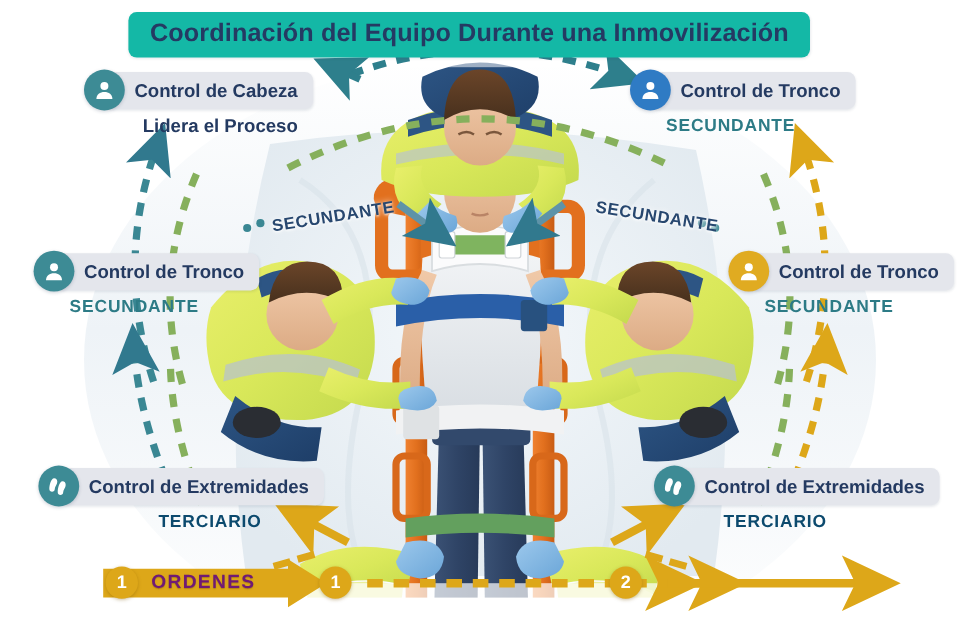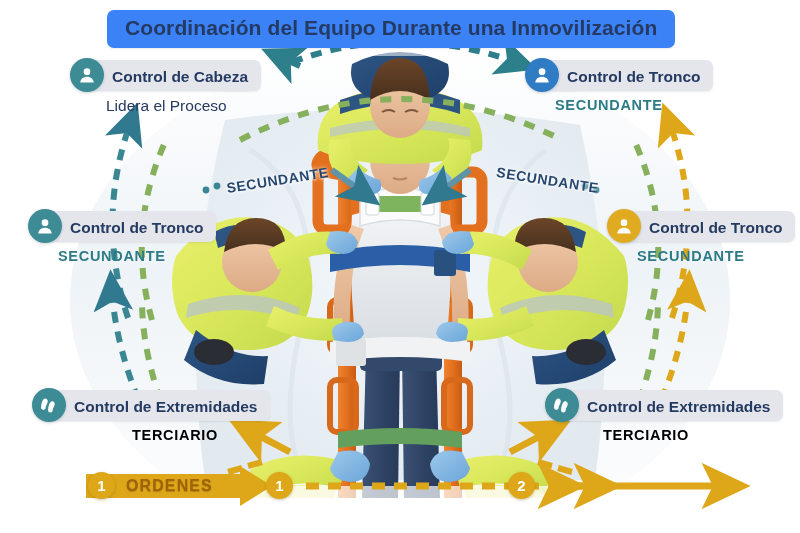--- a/index.html
+++ b/index.html
@@ -19,21 +19,21 @@
   #illustration svg{position:absolute;left:0;top:0;}
 
   
   #arcs{position:absolute;left:0;top:0;width:800px;height:533px;pointer-events:none;}
 
   
   .title-pill{
     position:absolute;
     left:107px;top:10px;
     padding:6px 18px 8px 18px;
-    background:#3b82f6;
+    background:#14b8a6;
     border-radius:7px;
     color:#253a63;
     font-size:21px;
     font-weight:bold;
     letter-spacing:.1px;
     white-space:nowrap;
     box-shadow:0 1px 2px rgba(40,55,90,.10);
   }
 
   
@@ -58,23 +58,23 @@
     box-shadow:0 1px 3px rgba(30,50,80,.22);
   }
   .ico svg{display:block;}
   .sub{
     margin-top:5px;
     font-size:14.5px;
     font-weight:bold;
     letter-spacing:.7px;
     white-space:nowrap;
   }
-  .sub.head{color:#243a61;font-weight:normal;letter-spacing:0;font-size:15.5px;}
+  .sub.head{color:#243a61;font-weight:bold;letter-spacing:0;font-size:15.5px;text-align:center;}
   .sub.sec{color:#2d7b86;}
-  .sub.ter{color:#000000;}
+  .sub.ter{color:#0c4a6e;}
   .sub.c-left{padding-left:36px;}
   .sub.c-right{padding-left:30px;}
 
   
   .annot{
     position:absolute;
     color:#27476f;
     font-size:14px;
     font-weight:bold;
     letter-spacing:.6px;
@@ -88,21 +88,21 @@
     width:27px;height:27px;border-radius:50%;
     background:#dda719;
     color:#ffffff;
     font-size:15px;font-weight:bold;
     display:flex;align-items:center;justify-content:center;
     box-shadow:0 1px 3px rgba(120,85,10,.35);
     z-index:4;
   }
   .ordenes-label{
     position:absolute;
-    color:#a16207;
+    color:#701a75;
     font-size:16px;
     font-weight:bold;
     letter-spacing:1.1px;
     z-index:4;
     text-shadow:0 1px 1px rgba(130,95,15,.5);
   }
 </style>
 </head>
 <body>
 

